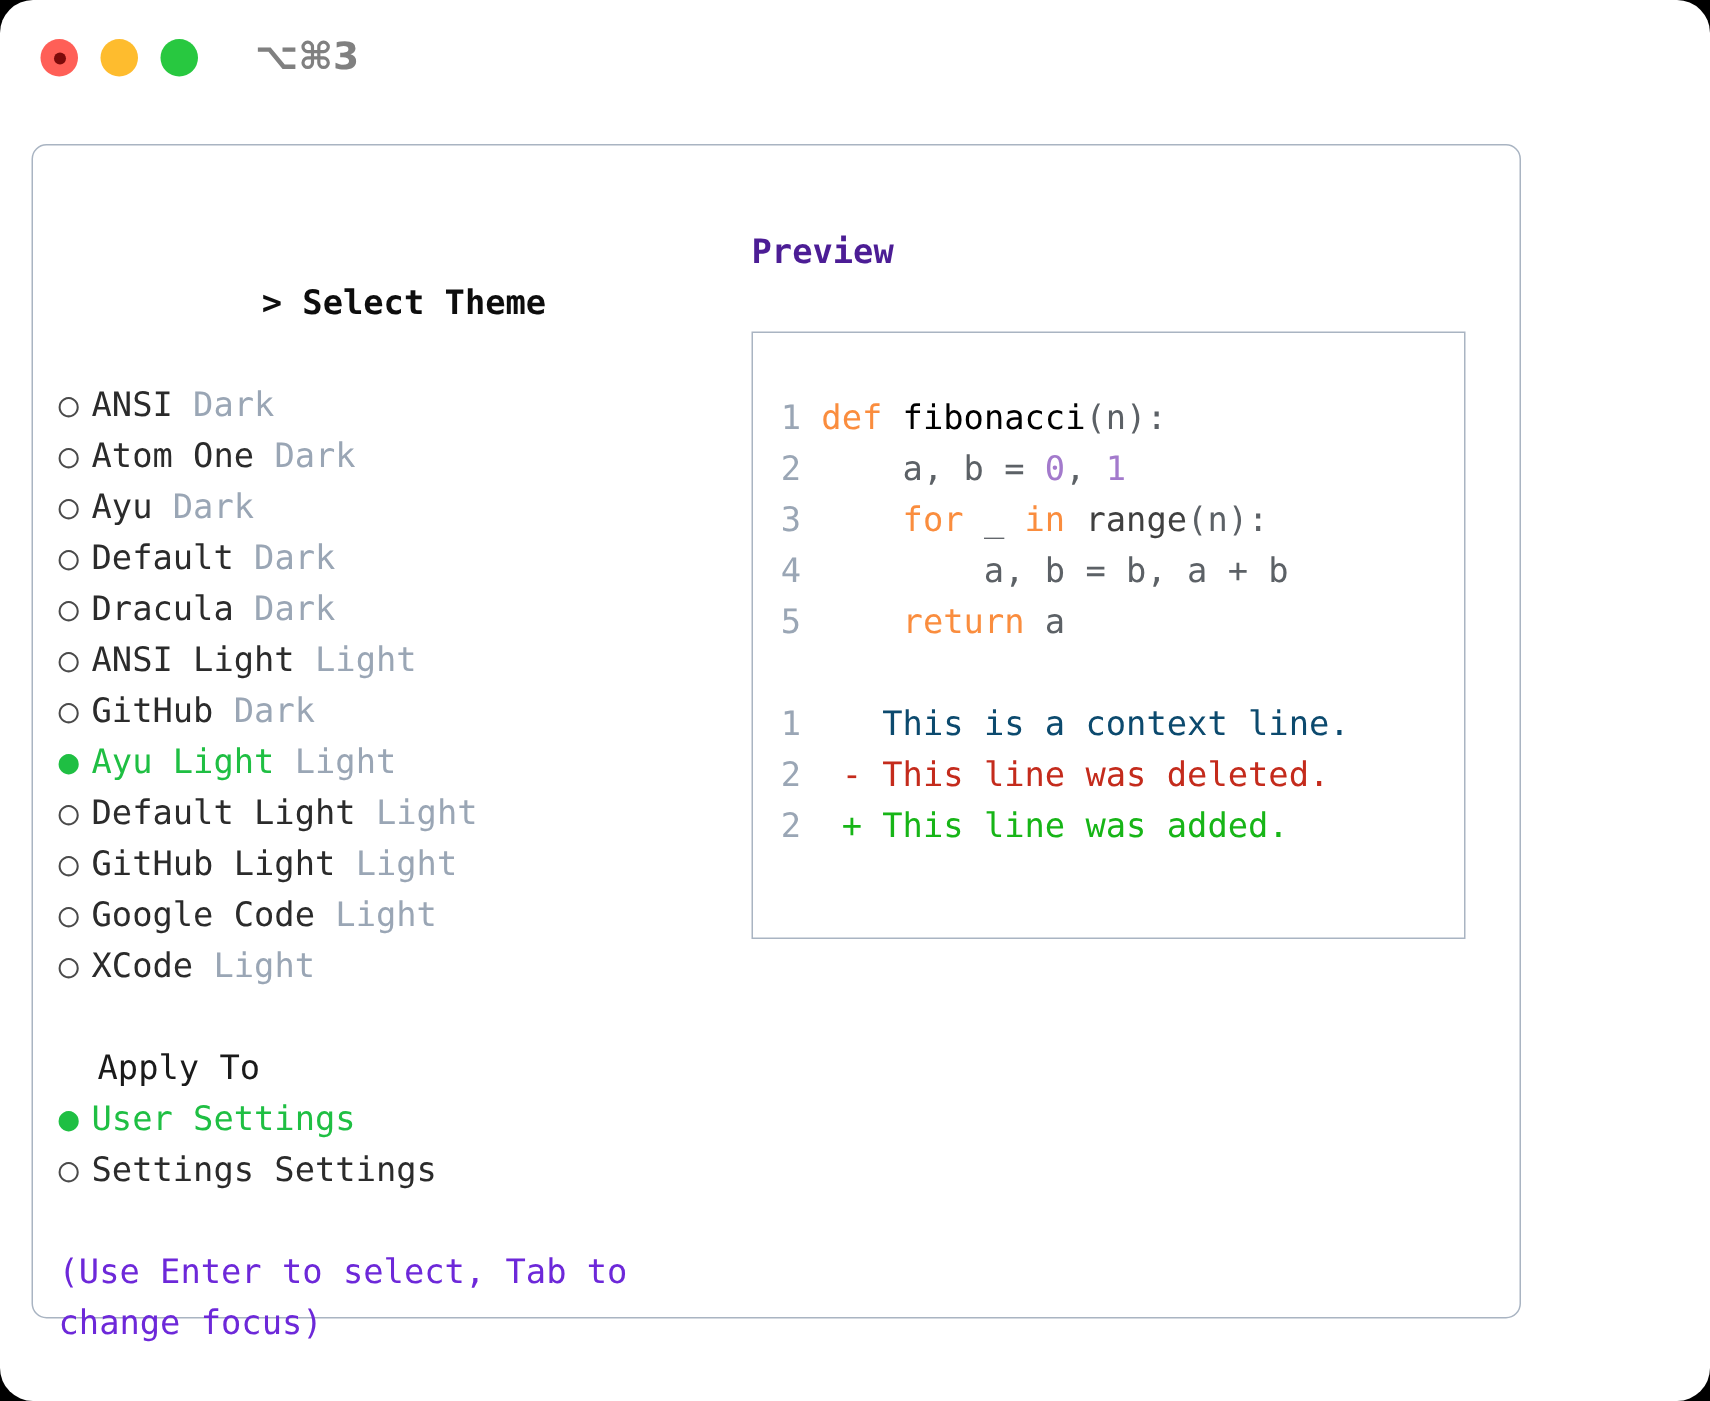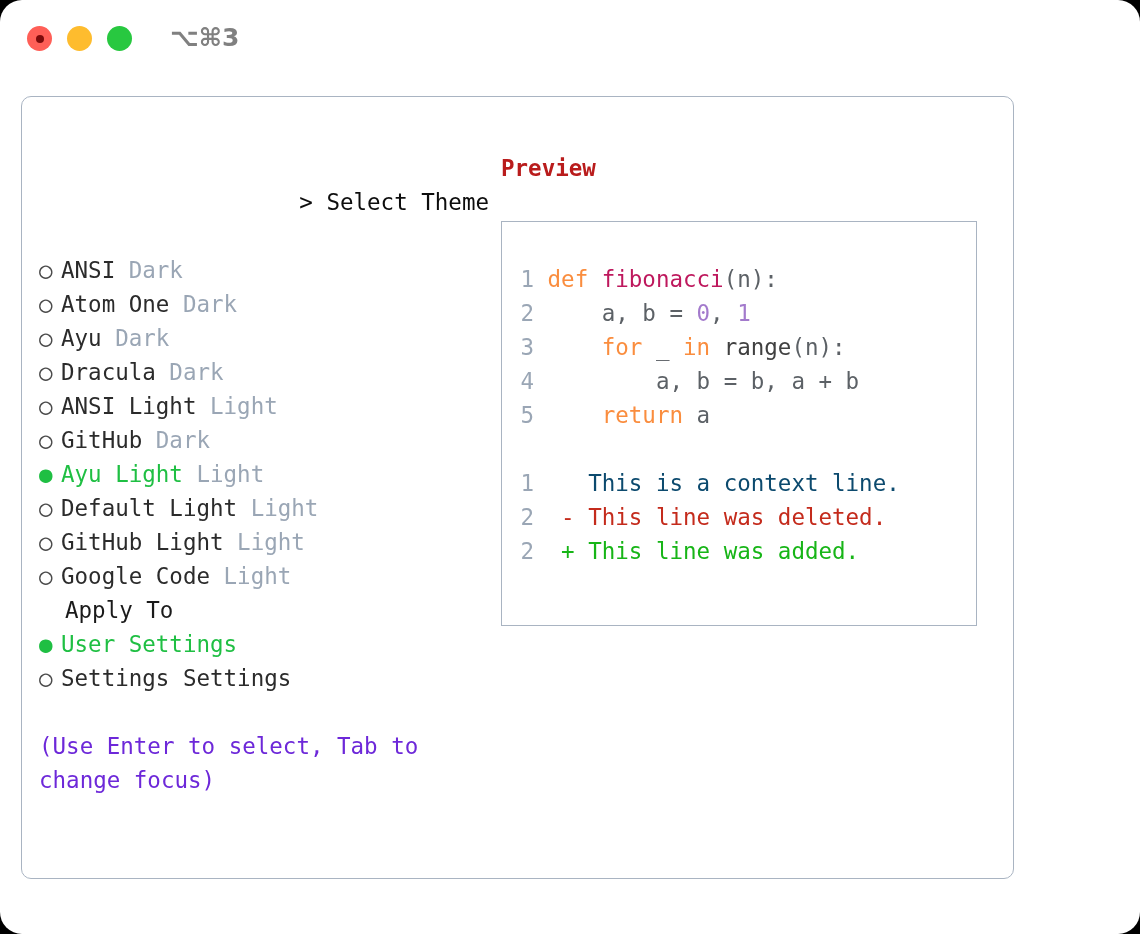--- a/index.html
+++ b/index.html
@@ -89,25 +89,24 @@
   
   .left-col {
     position: absolute;
     left: 17px;
     top: 54px;
     width: 450px;
   }
 
   .heading {
     font-size: 22.5px;
-    font-weight: normal;
+    font-weight: bold;
     color: #0d0d0d;
     line-height: 34px;
     white-space: pre;
-    text-align: right;
   }
   .heading .caret { color: #0d0d0d; }
 
   .theme-list { margin-top: 0px; }
 
   .row {
     font-size: 22.5px;
     line-height: 34px;
     color: #2b2b2b;
     white-space: pre;
@@ -116,21 +115,21 @@
     display: inline-block;
     width: 22px;
     color: #4a4a4a;
   }
   .row.selected .bullet { color: #1fbf43; }
   .row.selected .label  { color: #1fbf43; text-align: center; }
   .label { color: #2b2b2b; }
   .variant { color: #9aa6b5; margin-top: 48px; }
 
   
-  .apply-group { }
+  .apply-group { margin-top: 34px; }
   .apply-title {
     font-size: 22.5px;
     line-height: 34px;
     color: #1a1a1a;
     padding-left: 26px;
     white-space: pre;
   }
 
   .hint {
     margin-top: 34px;
@@ -145,21 +144,21 @@
   .right-col {
     position: absolute;
     left: 479px;
     top: 54px;
     width: 500px;
   }
 
   .preview-title {
     font-size: 22.5px;
     font-weight: bold;
-    color: #b91c1c;
+    color: #4c1d95;
     line-height: 34px;
     white-space: pre;
   }
 
   .preview-box {
     margin-top: 36px;
     width: 476px;
     height: 405px;
     border: 1.5px solid #a9b4c2;
     box-sizing: border-box;
@@ -180,21 +179,21 @@
   .lnum {
     display: inline-block;
     width: 14px;
     text-align: right;
     color: #9aa6b5;
   }
   .gap { height: 34px; }
 
   
   .kw   { color: #fa8d3e; }
-  .fn   { color: #be185d; }
+  .fn   { color: #000000; }
   .num  { color: #a37acc; }
   .bi   { color: #404040; }
   .pl   { color: #5c6166; }
 
   
   .d-ctx { color: #0c4a6e; }
   .d-del { color: #c42b1c; }
   .d-add { color: #17b517; }
 </style>
 </head>
@@ -215,27 +214,29 @@
 
       <div class="left-col">
         <div class="heading">
           <span class="caret">&gt;</span><span> </span><span>Select Theme</span>
         </div>
 
         <div class="theme-list" id="theme-list">
             <div class="row"><span class="bullet">○</span><span class="label">ANSI</span><span class="variant"> Dark</span></div>
             <div class="row"><span class="bullet">○</span><span class="label">Atom One</span><span class="variant"> Dark</span></div>
             <div class="row"><span class="bullet">○</span><span class="label">Ayu</span><span class="variant"> Dark</span></div>
+            <div class="row"><span class="bullet">○</span><span class="label">Default</span><span class="variant"> Dark</span></div>
             <div class="row"><span class="bullet">○</span><span class="label">Dracula</span><span class="variant"> Dark</span></div>
             <div class="row"><span class="bullet">○</span><span class="label">ANSI Light</span><span class="variant"> Light</span></div>
             <div class="row"><span class="bullet">○</span><span class="label">GitHub</span><span class="variant"> Dark</span></div>
             <div class="row selected"><span class="bullet">●</span><span class="label">Ayu Light</span><span class="variant"> Light</span></div>
             <div class="row"><span class="bullet">○</span><span class="label">Default Light</span><span class="variant"> Light</span></div>
             <div class="row"><span class="bullet">○</span><span class="label">GitHub Light</span><span class="variant"> Light</span></div>
             <div class="row"><span class="bullet">○</span><span class="label">Google Code</span><span class="variant"> Light</span></div>
+            <div class="row"><span class="bullet">○</span><span class="label">XCode</span><span class="variant"> Light</span></div>
           </div>
 
         <div class="apply-group">
           <div class="apply-title">Apply To</div>
           <div id="apply-list">
               <div class="row selected"><span class="bullet">●</span><span class="label">User Settings</span></div>
               <div class="row"><span class="bullet">○</span><span class="label">Settings Settings</span></div>
             </div>
         </div>
 

